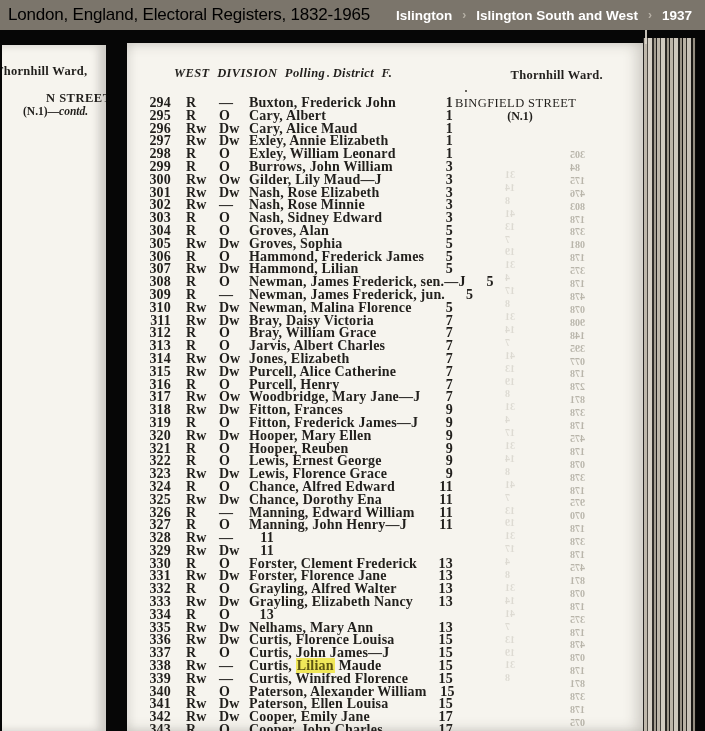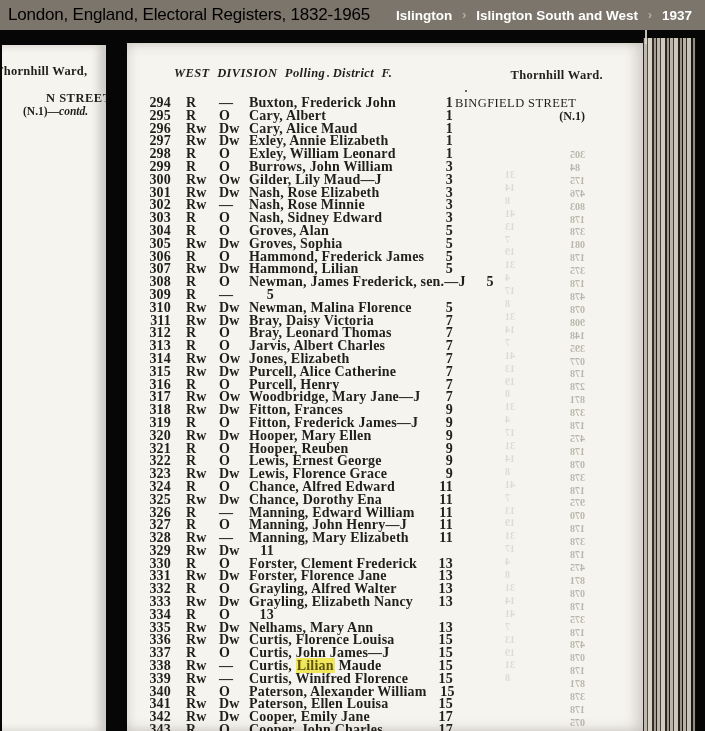--- a/index.html
+++ b/index.html
@@ -44,21 +44,21 @@
 
   
   .main-page {
     position:absolute; left:127px; top:13px; width:520px; height:688px;
     overflow:hidden;
     box-shadow: inset -10px 0 14px rgba(60,54,44,0.22), inset 5px 0 7px rgba(0,0,0,0.07);
   }
   .mp-division { position:absolute; left:47px; top:23px; font-size:12.5px; font-weight:700; letter-spacing:0.4px; word-spacing:4px; white-space:nowrap;font-style:italic;}
   .mp-ward { position:absolute; right:44px; top:25px; font-size:12.5px; font-weight:700; letter-spacing:0.3px; white-space:nowrap;}
   .mp-street { position:absolute; left:328px; top:53px; font-size:12.5px; font-weight:400; letter-spacing:0.4px; white-space:nowrap;}
-  .mp-postcode { position:absolute; left:328px; top:66px; width:130px; text-align:right; font-size:12px; font-weight:700;}
+  .mp-postcode { position:absolute; left:328px; top:66px; width:130px; text-align:center; font-size:12px; font-weight:700;}
 
   .voter-list { position:absolute; left:14px; top:54px; width:312px; }
   .vrow { display:flex; line-height:12.8px; font-size:14px; font-weight:700; white-space:nowrap; letter-spacing:0.2px;}
   .c-num   { width:30px; text-align:right; flex:none; }
   .c-k1    { width:26px; margin-left:15px; flex:none; }
   .c-k2    { width:27px; margin-left:7px; flex:none; }
   .c-name  { flex:1 1 auto; margin-left:3px; overflow:visible; }
   .c-house { width:28px; text-align:right; flex:none; }
   mark { background:#f0e75a; color:#5d5410; padding:0 1px;text-align:right; }
 
@@ -212,41 +212,42 @@
           <span class="c-num">308</span>
           <span class="c-k1">R</span>
           <span class="c-k2">O</span>
           <span class="c-name">Newman, James Frederick, sen.—J</span>
           <span class="c-house">5</span>
         </div>
         <div class="vrow">
           <span class="c-num">309</span>
           <span class="c-k1">R</span>
           <span class="c-k2">—</span>
+          <span class="c-name">Newman, James Frederick, jun.</span>
           <span class="c-house">5</span>
         </div>
         <div class="vrow">
           <span class="c-num">310</span>
           <span class="c-k1">Rw</span>
           <span class="c-k2">Dw</span>
           <span class="c-name">Newman, Malina Florence</span>
           <span class="c-house">5</span>
         </div>
         <div class="vrow">
           <span class="c-num">311</span>
           <span class="c-k1">Rw</span>
           <span class="c-k2">Dw</span>
           <span class="c-name">Bray, Daisy Victoria</span>
           <span class="c-house">7</span>
         </div>
         <div class="vrow">
           <span class="c-num">312</span>
           <span class="c-k1">R</span>
           <span class="c-k2">O</span>
-          <span class="c-name">Bray, Leonard Thomas</span>
+          <span class="c-name">Bray, William Grace</span>
           <span class="c-house">7</span>
         </div>
         <div class="vrow">
           <span class="c-num">313</span>
           <span class="c-k1">R</span>
           <span class="c-k2">O</span>
           <span class="c-name">Jarvis, Albert Charles</span>
           <span class="c-house">7</span>
         </div>
         <div class="vrow">
@@ -344,21 +345,20 @@
           <span class="c-num">327</span>
           <span class="c-k1">R</span>
           <span class="c-k2">O</span>
           <span class="c-name">Manning, John Henry—J</span>
           <span class="c-house">11</span>
         </div>
         <div class="vrow">
           <span class="c-num">328</span>
           <span class="c-k1">Rw</span>
           <span class="c-k2">—</span>
-          <span class="c-name">Manning, Mary Elizabeth</span>
           <span class="c-house">11</span>
         </div>
         <div class="vrow">
           <span class="c-num">329</span>
           <span class="c-k1">Rw</span>
           <span class="c-k2">Dw</span>
           <span class="c-house">11</span>
         </div>
         <div class="vrow">
           <span class="c-num">330</span>

